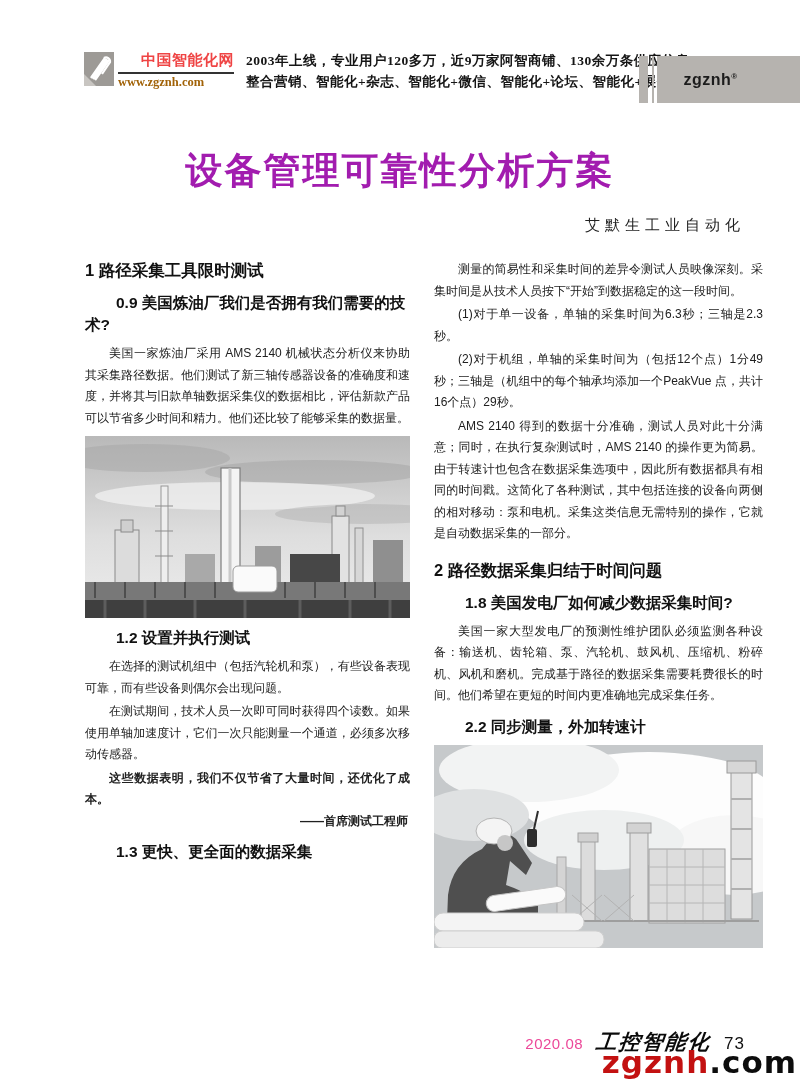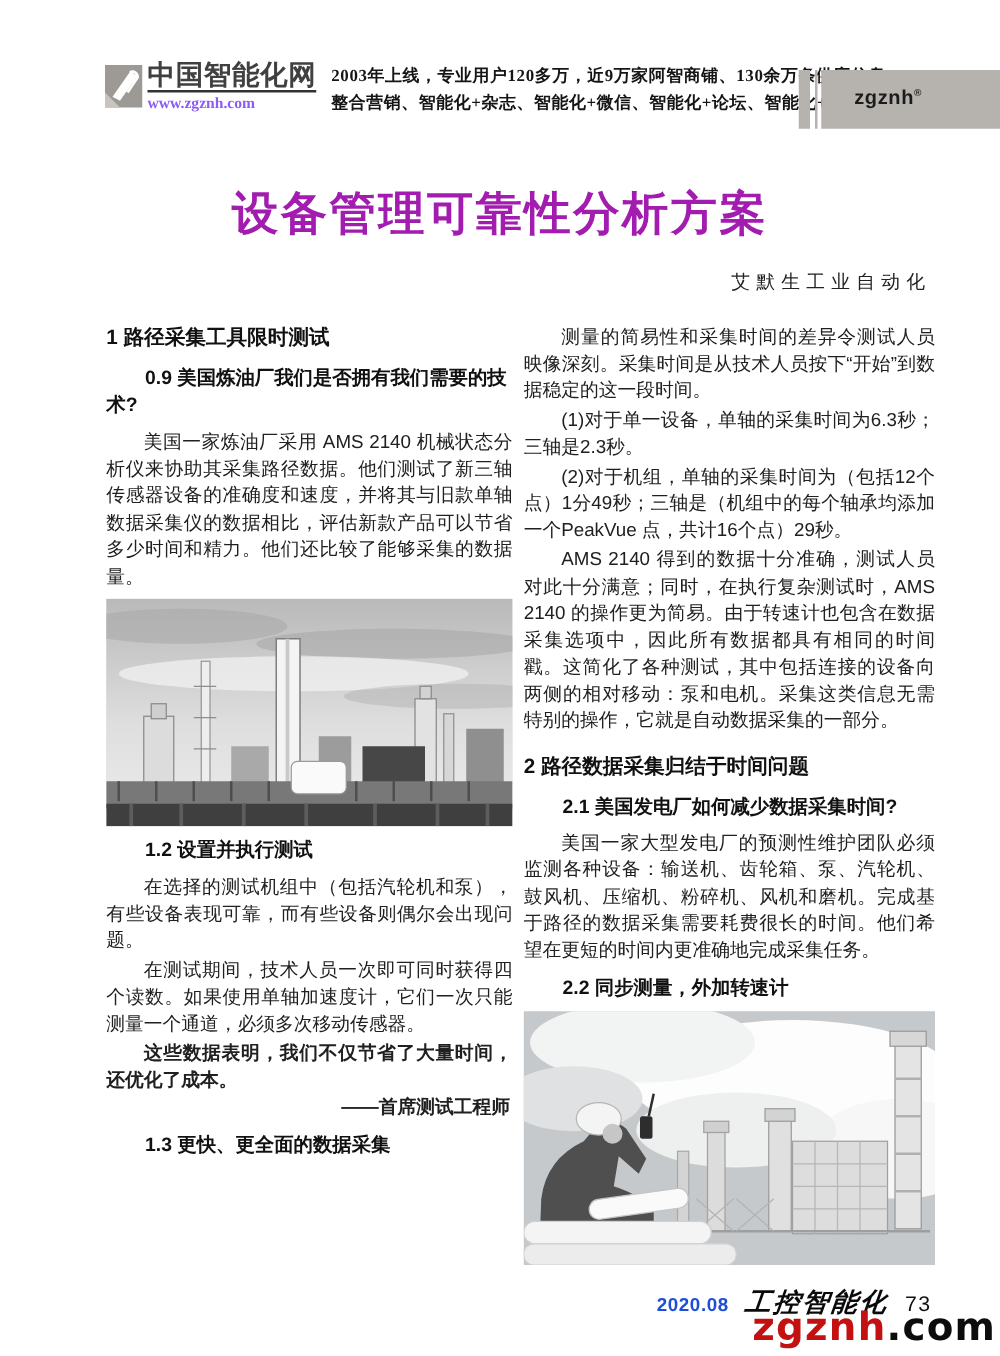--- a/index.html
+++ b/index.html
@@ -4,51 +4,51 @@
 <style>
   html,body{margin:0;padding:0;}
   body{width:800px;height:1085px;background:#fbfbfa;font-family:"Liberation Sans","DejaVu Sans",sans-serif;color:#1d1d1d;position:relative;overflow:hidden;}
   .page{position:absolute;inset:0;background:#ffffff;}
 
   
   .masthead{position:absolute;left:84px;top:50px;display:flex;align-items:flex-start;}
   .logo-block{display:flex;align-items:flex-start;}
   .logo-icon{width:30px;height:38px;margin-right:4px;}
   .logo-text{display:flex;flex-direction:column;}
-  .site-name{font-family:"Liberation Serif","DejaVu Serif",serif;font-weight:bold;font-size:22px;letter-spacing:.5px;color:#404040;line-height:20px;}
-  .site-url{font-family:"Liberation Serif","DejaVu Serif",serif;font-weight:bold;font-size:12.5px;color:#8b5cf6;border-top:2px solid #333;margin-top:2px;padding-top:1px;line-height:15px;}
+  .site-name{font-family:"Liberation Serif","DejaVu Serif",serif;font-weight:bold;font-size:15px;letter-spacing:.5px;color:#ef4444;line-height:20px;margin-left:23px;}
+  .site-url{font-family:"Liberation Serif","DejaVu Serif",serif;font-weight:bold;font-size:12.5px;color:#a16207;border-top:2px solid #333;margin-top:2px;padding-top:1px;line-height:15px;}
   .slogan{margin-left:12px;font-family:"Liberation Serif","DejaVu Serif",serif;font-weight:bold;font-size:13.5px;line-height:21px;color:#151515;letter-spacing:.5px;white-space:nowrap;}
   .badge-wrap{position:absolute;right:0;top:56px;height:47px;display:flex;align-items:stretch;}
   .badge-bar1{width:9px;background:#b6b3af;margin-right:4px;}
   .badge-bar2{width:2px;background:#b6b3af;margin-right:3px;}
   .badge-main{width:143px;background:#b6b3af;display:flex;align-items:center;justify-content:center;padding-right:36px;box-sizing:border-box;}
   .badge-main .badge-label{font-size:16px;font-weight:bold;color:#1c1c1c;letter-spacing:.5px;}
   .badge-main sup{font-size:8px;vertical-align:super;}
 
   
   .article-title{position:absolute;top:146px;left:0;width:100%;text-align:center;font-family:"Liberation Serif","DejaVu Serif",serif;font-weight:bold;font-size:37px;letter-spacing:2px;color:#a21caf;}
   .byline{position:absolute;top:216px;left:85px;width:660px;text-align:right;font-family:"Liberation Serif","DejaVu Serif",serif;font-size:15px;letter-spacing:5px;color:#222;}
 
   
-  .columns{position:absolute;left:85px;top:252px;width:663px;display:flex;gap:9px;}
+  .columns{position:absolute;left:85px;top:252px;width:663px;display:flex;gap:24px;}
   .col{box-sizing:border-box;}
   .col-left{width:325px;}
   .col-right{width:329px;}
-  .col p{margin:0;font-size:15px;line-height:21.5px;text-align:justify;text-indent:2em;color:#202020;}
+  .col p{margin:0;font-size:12px;line-height:21.5px;text-align:justify;text-indent:2em;color:#202020;}
   .col p.para-gap{margin-top:2px;}
   .col p.bold{font-weight:bold;}
   .quote-attr{text-indent:0 !important;text-align:right !important;font-weight:bold;padding-right:2px;}
   h2.sec{margin:7px 0 11px;font-size:16.5px;line-height:22px;font-weight:bold;color:#111;}
   h3.subsec{margin:9px 0 7px;font-size:15.5px;line-height:22px;font-weight:bold;text-indent:2em;color:#111;}
   h3.first{margin-top:7px;}
   .photo{display:block;margin:7px 0 8px;background:#ddd;}
 
   
   .footer-row{position:absolute;left:85px;top:1028px;width:660px;display:flex;justify-content:flex-end;align-items:baseline;gap:13px;}
-  .issue{color:#1d4ed8;font-size:15px;letter-spacing:.5px;font-weight:bold;}
+  .issue{color:#ec4899;font-size:15px;letter-spacing:.5px;}
   .journal-logo{font-family:"Liberation Serif","DejaVu Serif",serif;font-style:italic;font-weight:bold;font-size:21px;color:#0a0a0a;letter-spacing:2px;transform:skewX(-6deg);}
   .page-number{font-size:17px;color:#111;letter-spacing:1px;}
   .watermark{position:absolute;right:3px;top:1045px;font-size:31px;font-weight:bold;font-family:"DejaVu Sans","Liberation Sans",sans-serif;letter-spacing:1px;line-height:34px;}
   .wm-red{color:#c31111;}
   .wm-black{color:#0c0c0c;}
 </style>
 </head>
 <body>
 
 <div class="page">
@@ -132,21 +132,21 @@
       <p class="quote-attr">——首席测试工程师</p>
       <h3 class="subsec">1.3 更快、更全面的数据采集</h3>
     </div>
 
     <div class="col col-right">
       <p style="margin-top:7px;">测量的简易性和采集时间的差异令测试人员映像深刻。采集时间是从技术人员按下“开始”到数据稳定的这一段时间。</p>
       <p class="para-gap">(1)对于单一设备，单轴的采集时间为6.3秒；三轴是2.3秒。</p>
       <p class="para-gap">(2)对于机组，单轴的采集时间为（包括12个点）1分49秒；三轴是（机组中的每个轴承均添加一个PeakVue 点，共计16个点）29秒。</p>
       <p class="para-gap">AMS 2140 得到的数据十分准确，测试人员对此十分满意；同时，在执行复杂测试时，AMS 2140 的操作更为简易。由于转速计也包含在数据采集选项中，因此所有数据都具有相同的时间戳。这简化了各种测试，其中包括连接的设备向两侧的相对移动：泵和电机。采集这类信息无需特别的操作，它就是自动数据采集的一部分。</p>
       <h2 class="sec" style="margin-top:14px;">2 路径数据采集归结于时间问题</h2>
-      <h3 class="subsec">2.1 美国发电厂如何减少数据采集时间?</h3>
+      <h3 class="subsec">1.8 美国发电厂如何减少数据采集时间?</h3>
       <p>美国一家大型发电厂的预测性维护团队必须监测各种设备：输送机、齿轮箱、泵、汽轮机、鼓风机、压缩机、粉碎机、风机和磨机。完成基于路径的数据采集需要耗费很长的时间。他们希望在更短的时间内更准确地完成采集任务。</p>
       <h3 class="subsec">2.2 同步测量，外加转速计</h3>
 
       <svg class="photo" width="329" height="203" viewBox="0 0 329 203">
         <rect width="329" height="203" fill="#c6c9cb"></rect>
 
         <ellipse cx="215" cy="55" rx="130" ry="48" fill="#fdfdfd"></ellipse>
         <ellipse cx="95" cy="25" rx="90" ry="32" fill="#f2f3f3"></ellipse>
         <ellipse cx="300" cy="110" rx="70" ry="40" fill="#f7f7f7"></ellipse>
         <ellipse cx="40" cy="70" rx="55" ry="26" fill="#dfe1e2"></ellipse>

